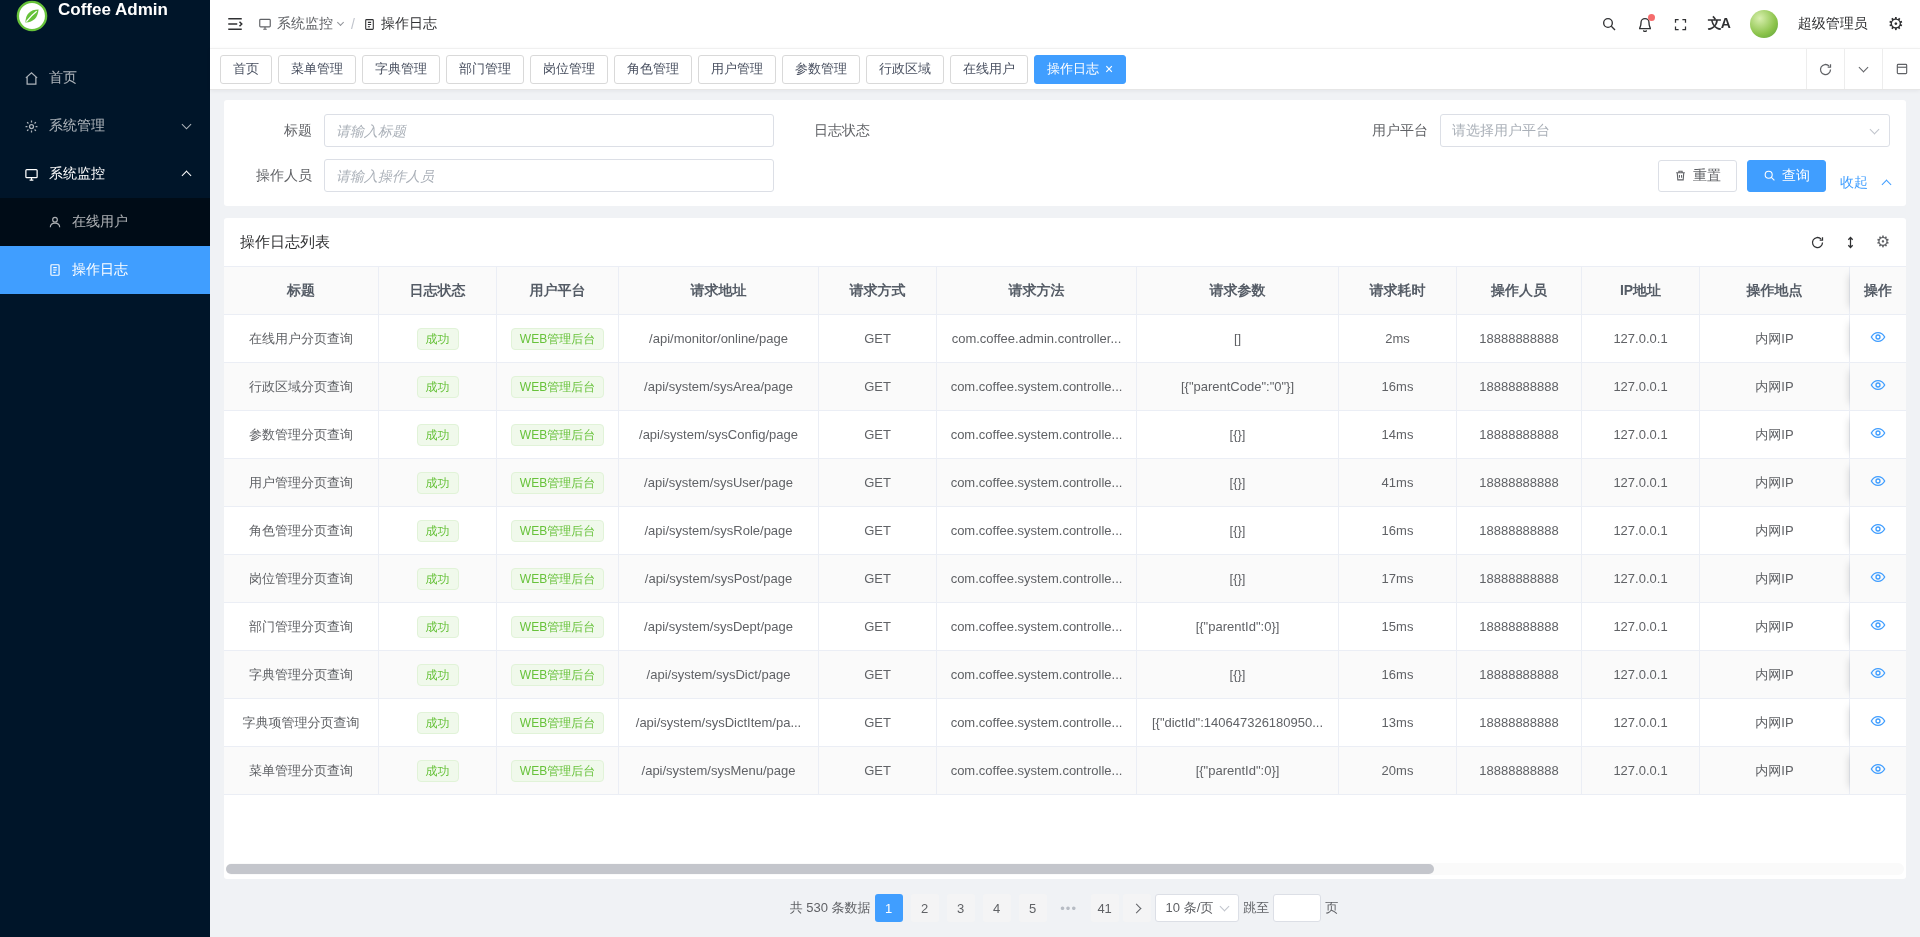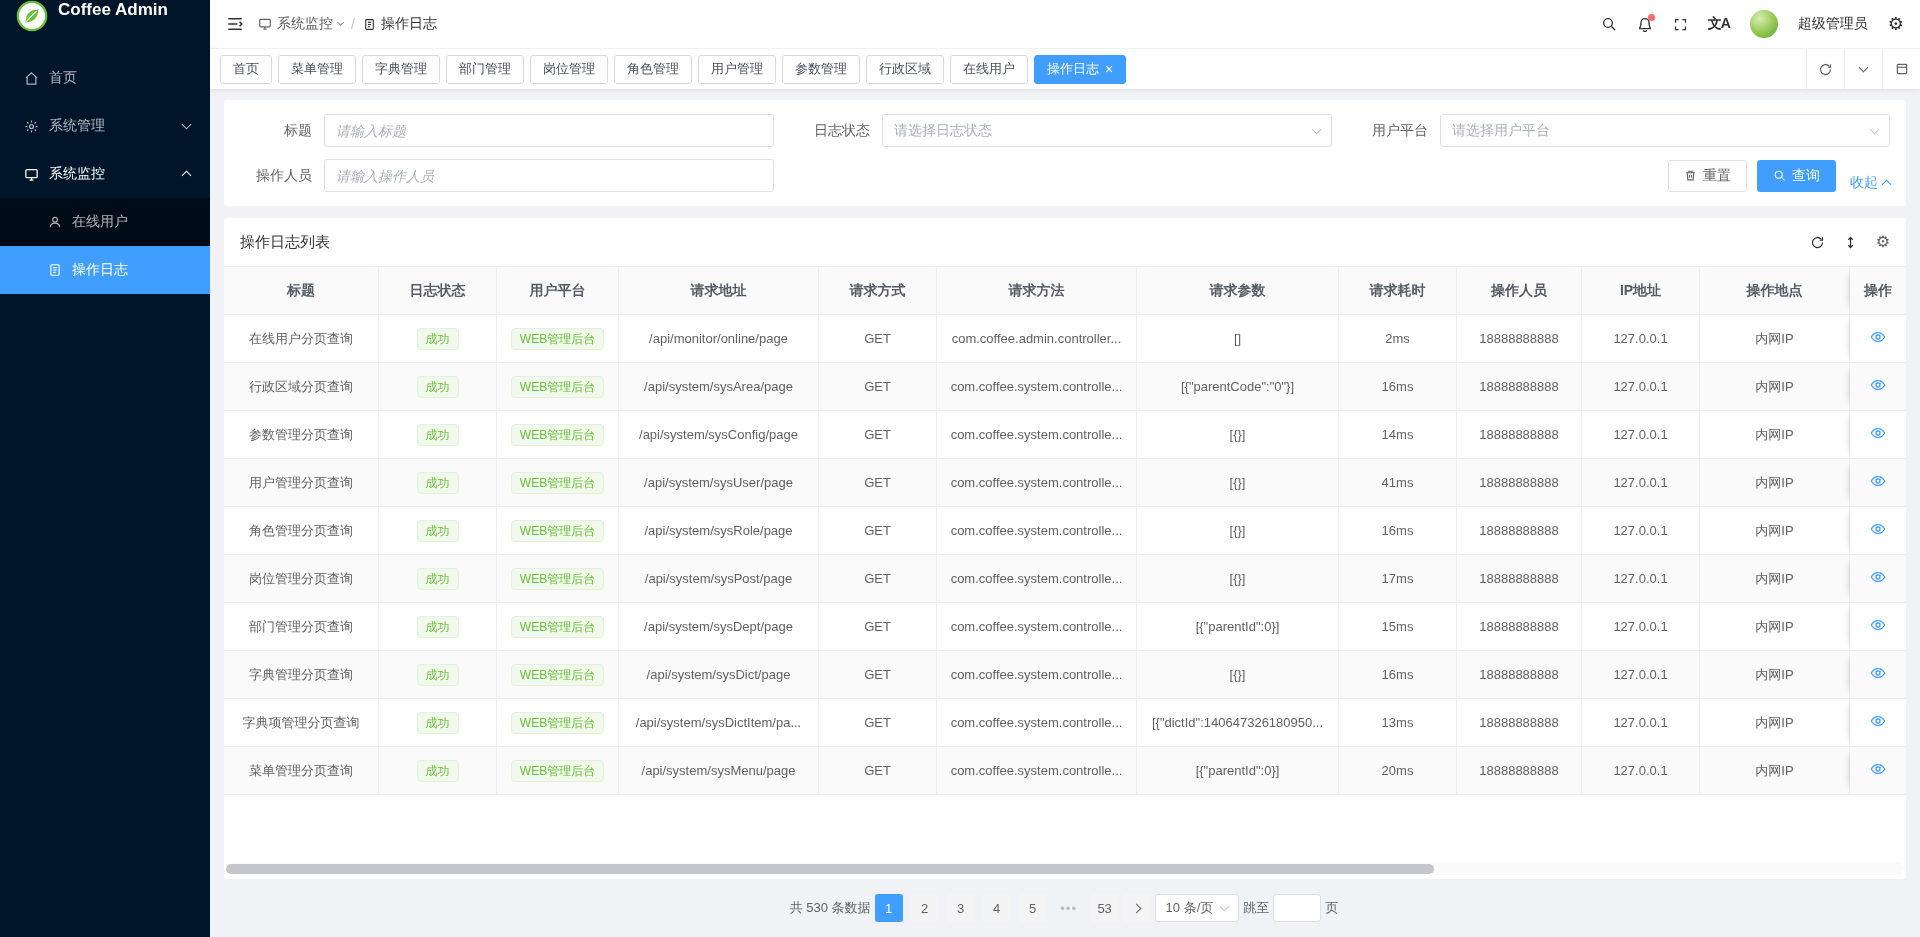--- a/index.html
+++ b/index.html
@@ -60,21 +60,21 @@
     padding: 0 11px; font-size: 14px; color: #303133; outline: none; font-family: inherit; font-style: italic; }
   .field input::placeholder { color: #aab0b8; }
   .select { flex: 1; height: 33px; border: 1px solid #dcdfe6; border-radius: 3px; background: #fff;
     display: flex; align-items: center; padding: 0 11px; cursor: pointer; }
   .select .ph { color: #aab0b8; font-size: 14px; flex: 1; }
   .spacer { flex: 1; }
   .actions { flex: 1; display: flex; align-items: flex-end; justify-content: flex-end; gap: 10px; }
   .btn { height: 32px; padding: 0 15px; border-radius: 3px; border: 1px solid #dcdfe6; background: #fff;
     color: #606266; font-size: 14px; display: inline-flex; align-items: center; gap: 6px; cursor: pointer; font-family: inherit; }
   .btn.primary { background: #409eff; border-color: #409eff; color: #fff; }
-  .link-btn { color: #409eff; font-size: 14px; display: inline-flex; align-items: center; gap: 5px; cursor: pointer; margin-left: 4px; }
+  .link-btn { color: #409eff; font-size: 14px; display: inline-flex; align-items: center; gap: 15px; cursor: pointer; margin-left: 4px; }
   
   .table-card { background: #fff; border-radius: 3px; flex: 1; display: flex; flex-direction: column; min-height: 0; }
   .card-header { height: 48px; display: flex; align-items: center; padding: 0 16px; }
   .card-title { font-size: 15px; font-weight: normal; color: #303133; }
   .card-tools { margin-left: auto; display: flex; align-items: center; gap: 18px; color: #606266; }
   .table-wrap { border-top: 1px solid #ebeef5; }
   table { width: 100%; border-collapse: separate; border-spacing: 0; table-layout: fixed; }
   th { height: 48px; background: #fafafa; font-size: 14px; font-weight: bold; color: #555c66;
     border-bottom: 1px solid #ebeef5; border-right: 1px solid #ebeef5; text-align: center; }
   td { height: 48px; font-size: 13px; color: #606266; text-align: center;
@@ -292,24 +292,20 @@
   <div class="content">
 
     <div class="filter-card">
       <div class="filter-row">
         <div class="field">
           <label>标题</label>
           <input type="text" placeholder="请输入标题" style="">
         </div>
         <div class="field">
           <label>日志状态</label>
-          <div class="select">
-            <span class="ph">请选择日志状态</span>
-            <i class="chev down gray"></i>
-          </div>
         </div>
         <div class="field">
           <label>用户平台</label>
           <div class="select">
             <span class="ph">请选择用户平台</span>
             <i class="chev down gray"></i>
           </div>
         </div>
       </div>
       <div class="filter-row">
@@ -596,21 +592,21 @@
 
     <div class="pagination">
       <span>共 530 条数据</span>
       <div class="pages" id="pages">
           <div class="page-item active">1</div>
           <div class="page-item">2</div>
           <div class="page-item">3</div>
           <div class="page-item">4</div>
           <div class="page-item">5</div>
           <div class="page-item ellipsis">•••</div>
-          <div class="page-item">53</div>
+          <div class="page-item">41</div>
         </div>
       <div class="page-item">
           <i class="chev right"></i>
         </div>
       <div class="size-select">
         <span>10 条/页</span>
         <i class="chev down gray"></i>
       </div>
       <span>跳至</span>
       <input class="jump-input" type="text" style="">

